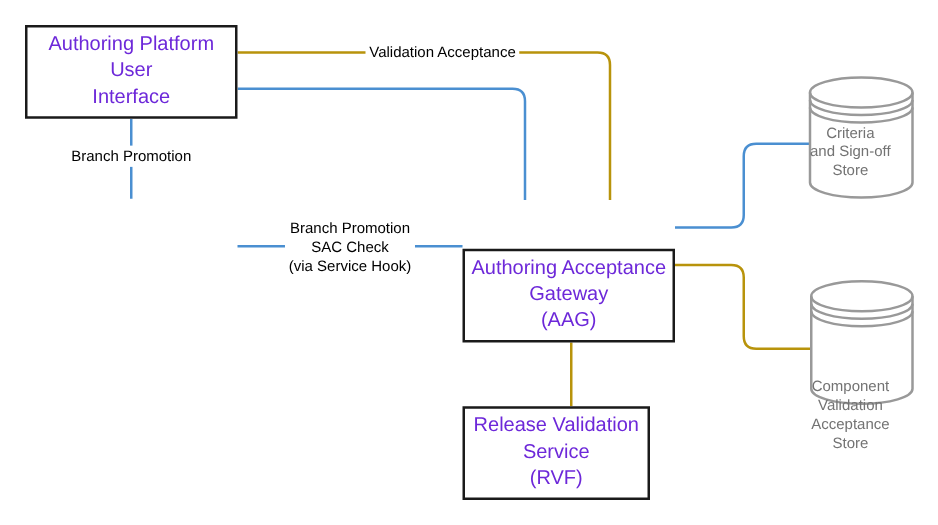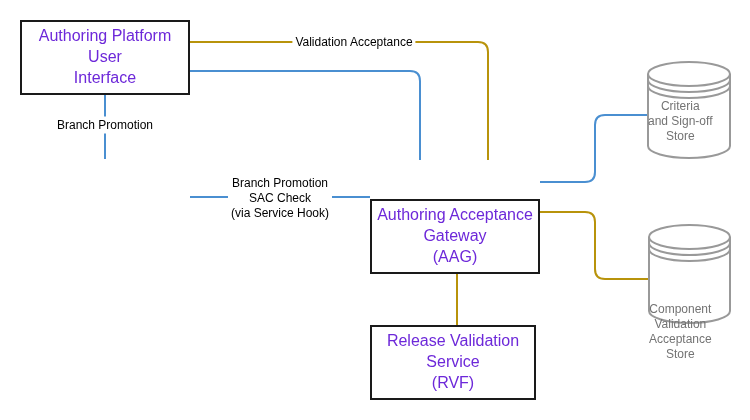--- a/index.html
+++ b/index.html
@@ -26,21 +26,21 @@
     text-align: center;
     font-size: 16px;
     line-height: 1.3;
     color: #6d28d9;
     white-space: pre-line;
     box-sizing: border-box;
   }
   .node-apui { left: 20px; top: 20px;  width: 170px; height: 75px; }
   .node-ats  { left: 20px; top: 159px; width: 170px; height: 76px; }
   .node-aag  { left: 370px; top: 160px; width: 170px; height: 75px; margin-top: 39px; }
-  .node-rvf  { left: 370px; top: 325px; width: 166px; height: 75px; }
+  .node-rvf  { left: 370px; top: 325px; width: 150px; height: 75px; }
   .cyl-label {
     position: absolute;
     display: flex;
     align-items: center;
     justify-content: flex-start;
     text-align: center;
     font-size: 12px;
     line-height: 1.25;
     color: #737373;
     white-space: pre-line;

